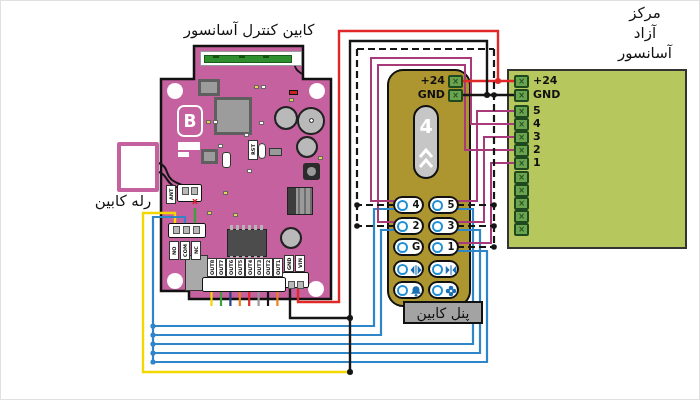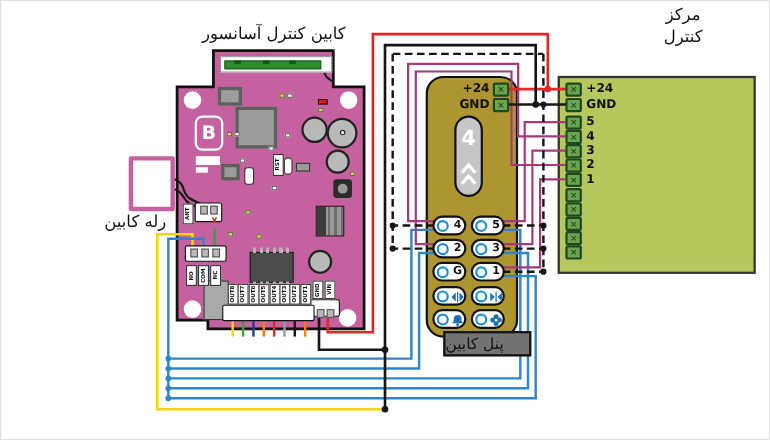--- a/index.html
+++ b/index.html
@@ -3,28 +3,28 @@
 <meta charset="utf-8">
 <style>
   html,body{margin:0;padding:0;background:#fff;}
   #stage{position:relative;width:700px;height:400px;background:#ffffff;overflow:hidden;
          font-family:"DejaVu Sans",sans-serif;border:1px solid #e0e0e0;box-sizing:border-box;}
   .abs{position:absolute;box-sizing:border-box;}
   svg.layer{position:absolute;left:0;top:0;pointer-events:none;}
   
   .fa{direction:rtl;color:#111;}
   .title-pcb{left:168px;top:20px;width:160px;text-align:center;font-size:15px;}
-  .title-cc{left:576px;top:2px;width:88px;text-align:center;font-size:15px;line-height:20px;}
+  .title-cc{left:600px;top:2px;width:88px;text-align:center;font-size:15px;line-height:20px;}
   .lbl-relay{left:84px;top:191px;width:76px;text-align:center;font-size:15px;}
   
   .panel{left:386px;top:68px;width:84px;height:238px;background:#ad9530;border:2px solid #111;border-radius:16px;z-index:2;}
   .ccboard{left:506px;top:68px;width:180px;height:180px;background:#b6c75e;border:2px solid #333;z-index:2;}
   .ant-square{left:116px;top:141px;width:42px;height:50px;background:#fff;border:4px solid #c4619e;border-radius:2px;z-index:2;}
-  .panel-label-box{left:402px;top:300px;width:80px;height:23px;background:#737373;border:2px solid #111;
-                   text-align:left;font-size:14px;line-height:20px;z-index:4;}
+  .panel-label-box{left:402px;top:300px;width:80px;height:23px;background:#a3a3a3;border:2px solid #111;
+                   text-align:center;font-size:14px;line-height:20px;z-index:4;}
   .hole{width:16px;height:16px;border-radius:50%;background:#fff;z-index:4;}
   .slot{left:199px;top:50px;width:102px;height:15px;background:#fff;border:1px solid #999;z-index:3;}
   .gstrip{left:203px;top:54px;width:88px;height:8px;background:#2f8f2f;border:1px solid #1a5c1a;z-index:4;}
   .gbump{position:absolute;top:-1px;width:6px;height:3px;background:#145214;}
   .chip{background:#9c9c9c;border:3px solid #5f5f5f;z-index:4;}
   .soic{background:#4c4c4c;border:1px solid #222;z-index:4;}
   .soic::before,.soic::after{content:"";position:absolute;left:2px;right:2px;height:5px;
       background:repeating-linear-gradient(90deg,#b5b5b5 0 3px,rgba(0,0,0,0) 3px 6px);}
   .soic::before{top:-5px}.soic::after{bottom:-5px}
   .circ{border-radius:50%;background:#b9b9b9;border:2px solid #222;z-index:4;}
@@ -209,21 +209,22 @@
       <polyline points="3,10 9,3 15,10" fill="none" stroke="#fff" stroke-width="3"></polyline>
       <polyline points="3,20 9,13 15,20" fill="none" stroke="#fff" stroke-width="3"></polyline>
     </svg>
   </div>
 
   <div class="abs panel-label-box fa">پنل کابین</div>
 
   <div class="abs fa title-pcb">کابین کنترل آسانسور</div>
   <div class="abs fa title-cc">
     <div>مرکز</div>
-    <div>کنترل</div>
+    <div>آزاد</div>
+    <div>آسانسور</div>
   </div>
   <div class="abs fa lbl-relay">رله کابین</div>
 
 <div class="abs vlabel" style="left: 206px; top: 257px;">OUT8</div>
     <div class="abs vlabel" style="left: 215.4px; top: 257px;">OUT7</div>
     <div class="abs vlabel" style="left: 224.8px; top: 257px;">OUT6</div>
     <div class="abs vlabel" style="left: 234.2px; top: 257px;">OUT5</div>
     <div class="abs vlabel" style="left: 243.6px; top: 257px;">OUT4</div>
     <div class="abs vlabel" style="left: 253px; top: 257px;">OUT3</div>
     <div class="abs vlabel" style="left: 262.4px; top: 257px;">OUT2</div>

